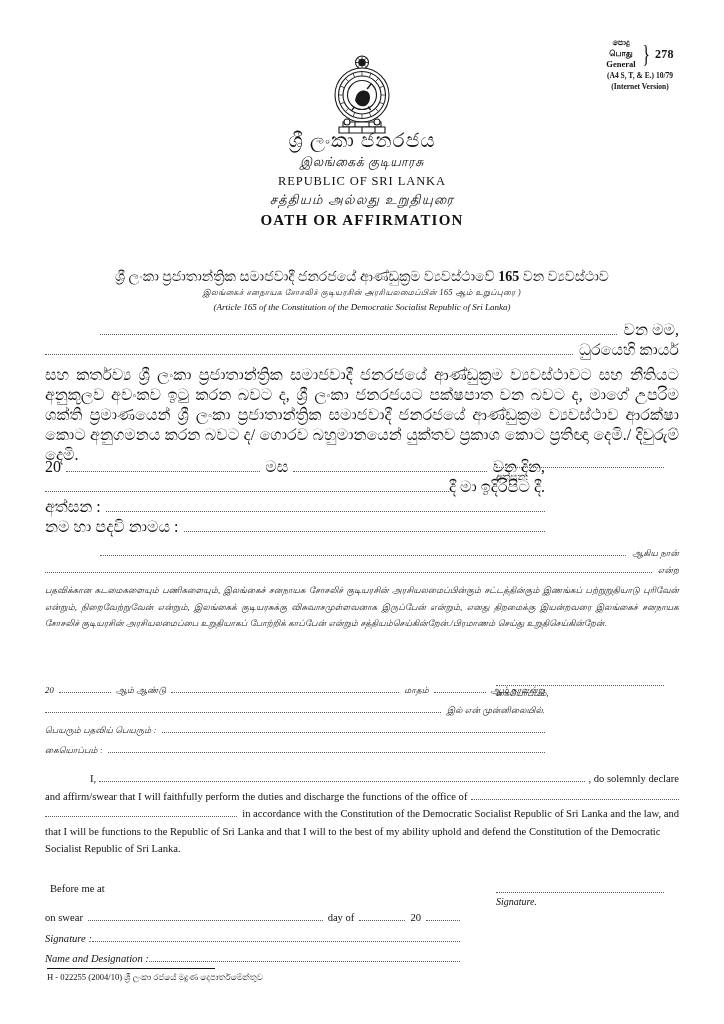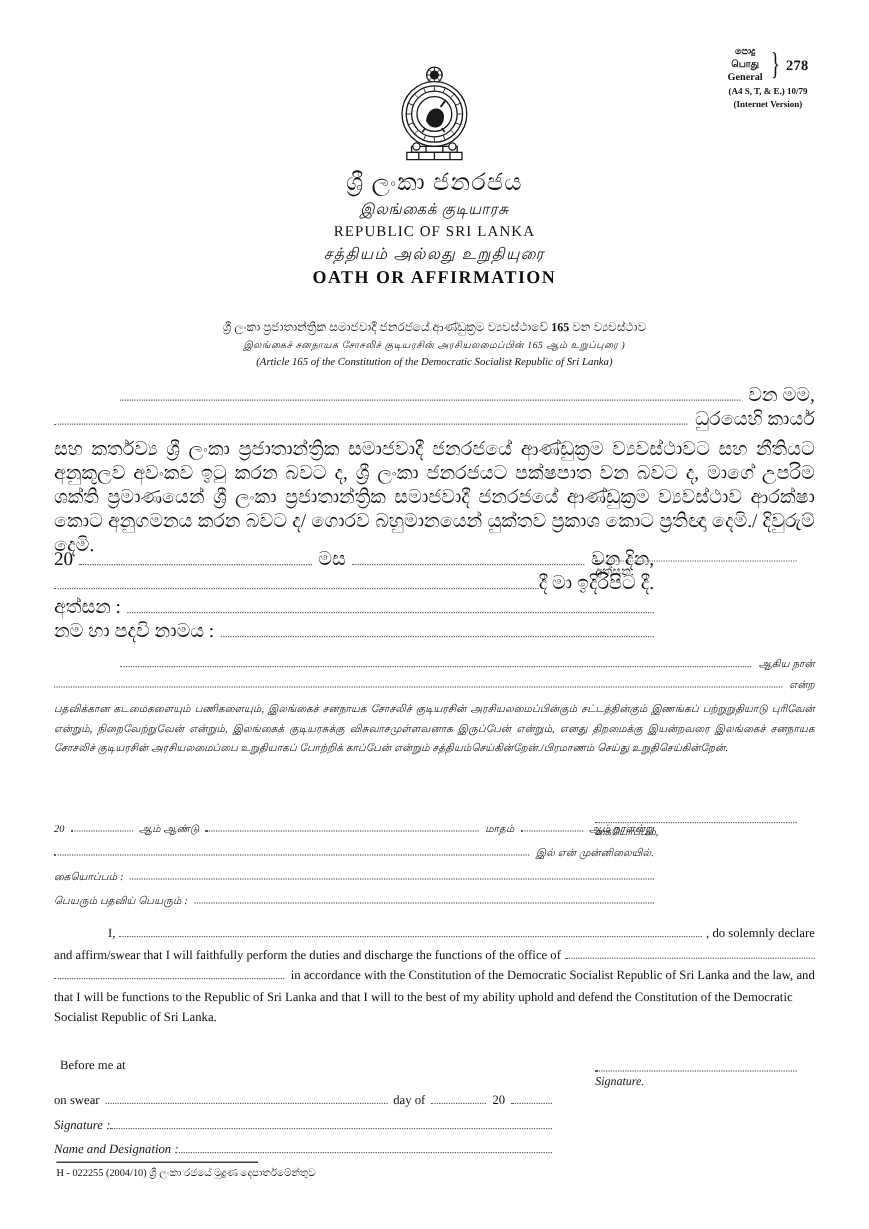--- a/index.html
+++ b/index.html
@@ -70,21 +70,21 @@
     top: 52px;
     left: 50%;
     transform: translateX(-50%);
     width: 74px;
     height: 86px;
   }
 
   
   .heading {
     position: absolute;
-    top: 140px;
+    top: 128px;
     left: 0;
     width: 724px;
     text-align: center;
   }
   .h-si-1 {
     font-size: 20px;
     letter-spacing: 1px;
     line-height: 1.25;
   }
   .h-ta-1 {
@@ -120,21 +120,21 @@
 
   
   .artref {
     position: absolute;
     top: 267px;
     left: 0;
     width: 724px;
     text-align: center;
   }
   .art-si {
-    font-size: 10px;
+    font-size: 14px;
     line-height: 1.45;
   }
   .art-si b { font-weight: bold; }
   .art-ta {
     font-size: 8px;
     font-style: italic;
     letter-spacing: 0.5px;
     line-height: 1.6;
   }
   .art-en {
@@ -410,25 +410,25 @@
       <span class="dots fill" style="margin:0 5px;"></span>
       <span class="lbl">மாதம்</span>
       <span class="dots" style="width:52px; margin:0 5px;"></span>
       <span class="lbl">ஆம் நாளன்று</span>
     </div>
     <div class="line-row ta-text" style="line-height:20px;">
       <span class="dots fill"></span>
       <span class="lbl" style="margin-left:6px;">இல் என் முன்னிலையில்.</span>
     </div>
     <div class="line-row ta-text" style="line-height:20px;">
+      <span class="lbl">பெயரும் பதவிய் பெயரும் :</span>
+      <span class="dots fill" style="margin-left:5px;"></span>
+    </div>
+    <div class="line-row ta-text" style="line-height:20px;">
       <span class="lbl">கையொப்பம் :</span>
-      <span class="dots fill" style="margin-left:5px;"></span>
-    </div>
-    <div class="line-row ta-text" style="line-height:20px;">
-      <span class="lbl">பெயரும் பதவிய் பெயரும் :</span>
       <span class="dots fill" style="margin-left:5px;"></span>
     </div>
   </div>
 
   <div class="sec" style="top:770px;">
     <div class="line-row en-text" style="padding-left:45px;">
       <span class="lbl">I,</span>
       <span class="dots fill" style="margin:0 3px;"></span>
       <span class="lbl">, do solemnly declare</span>
     </div>

